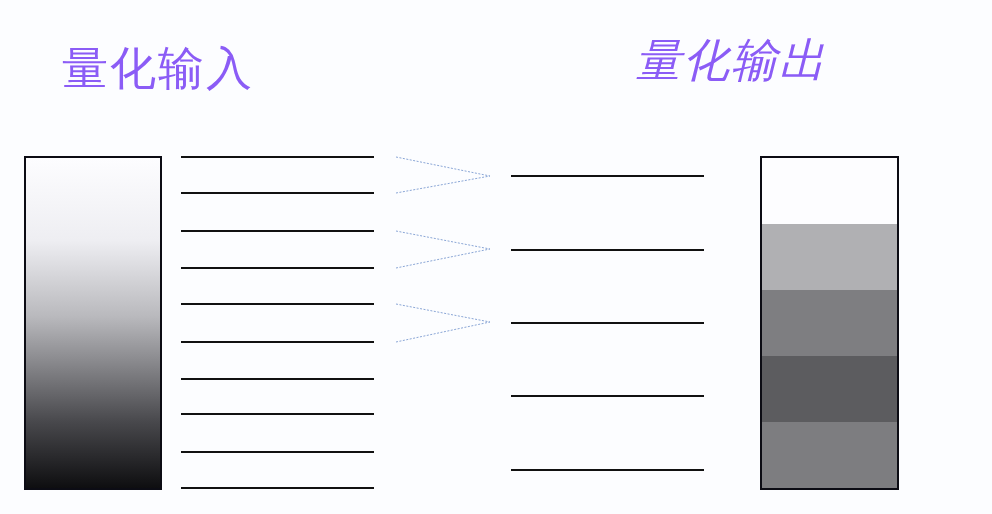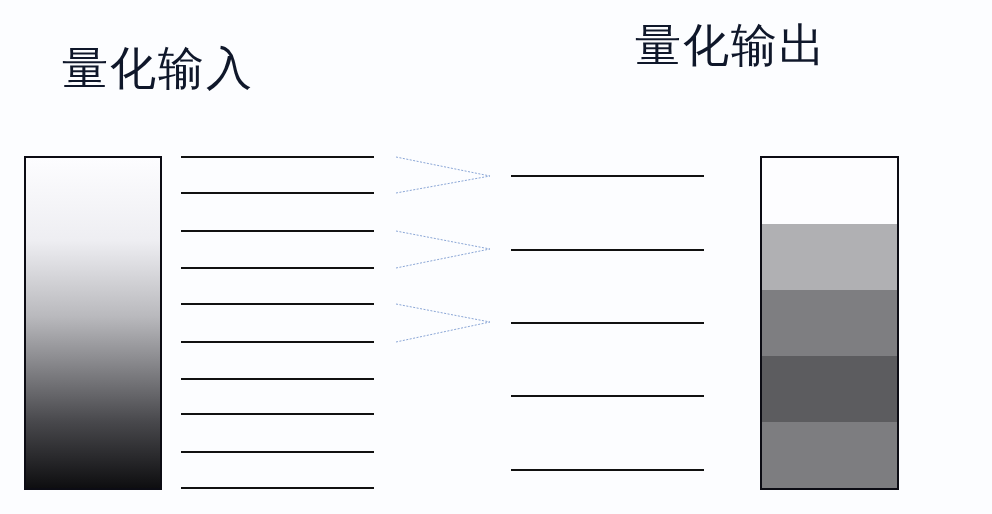--- a/index.html
+++ b/index.html
@@ -1,19 +1,19 @@
 <!DOCTYPE html>
 <html><head>
 <meta charset="utf-8">
 <style>
   html,body{margin:0;padding:0;}
   body{width:992px;height:514px;background:#fcfdff;position:relative;overflow:hidden;font-family:"DejaVu Sans",sans-serif;}
-  .title{position:absolute;font-size:46px;color:#0f172a;letter-spacing:2px;font-family:"DejaVu Serif",serif;}
+  .title{position:absolute;font-size:46px;color:#8b5cf6;letter-spacing:2px;font-family:"DejaVu Serif",serif;}
   #t-in{left:62px;top:38px;}
-  #t-out{left:635px;top:15px;}
+  #t-out{left:635px;top:30px;font-style:italic;}
   .bar{position:absolute;box-sizing:border-box;border:2px solid #0c0c14;}
   #in-bar{left:24px;top:156px;width:138px;height:334px;background:linear-gradient(to bottom,#fdfdff 0%,#eeeef2 25%,#b9b9bd 48%,#88888c 62%,#48484c 80%,#0e0e10 100%);}
   #out-bar{left:760px;top:156px;width:139px;height:334px;display:flex;flex-direction:column;}
   .band{flex:1;}
   svg{position:absolute;left:0;top:0;}
 </style>
 </head>
 <body>
 
 <div class="title" id="t-in">量化输入</div>

